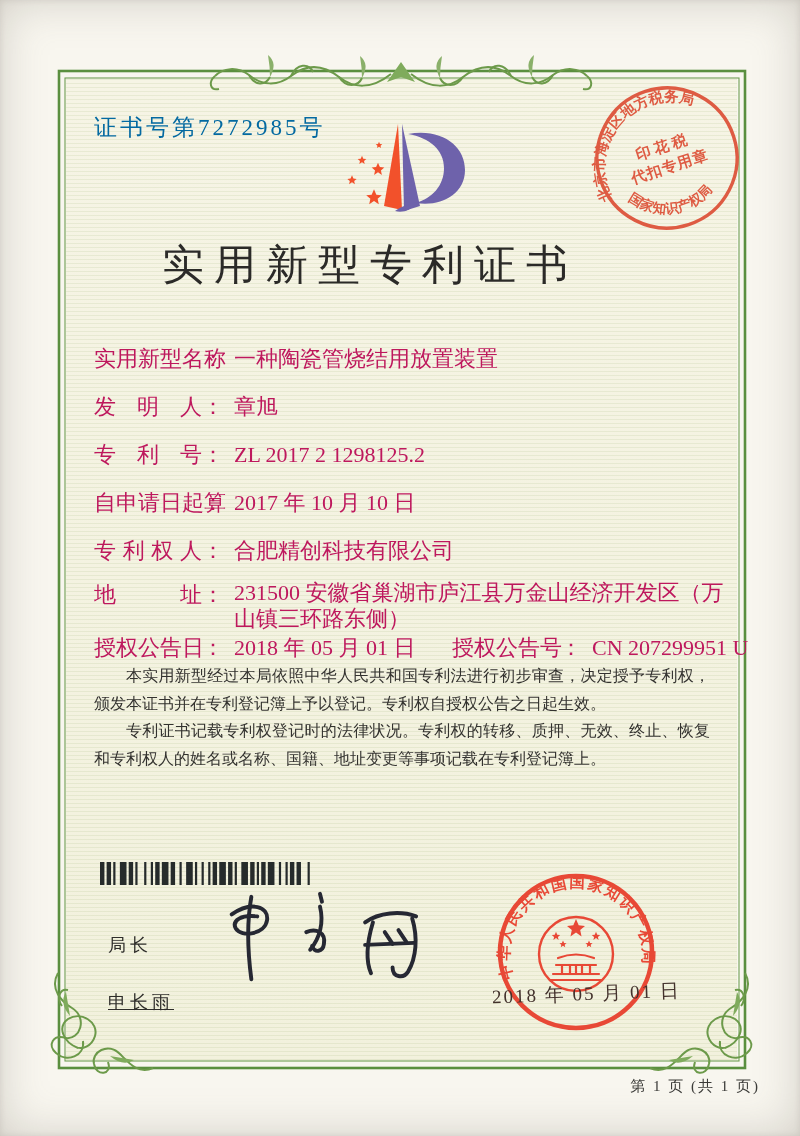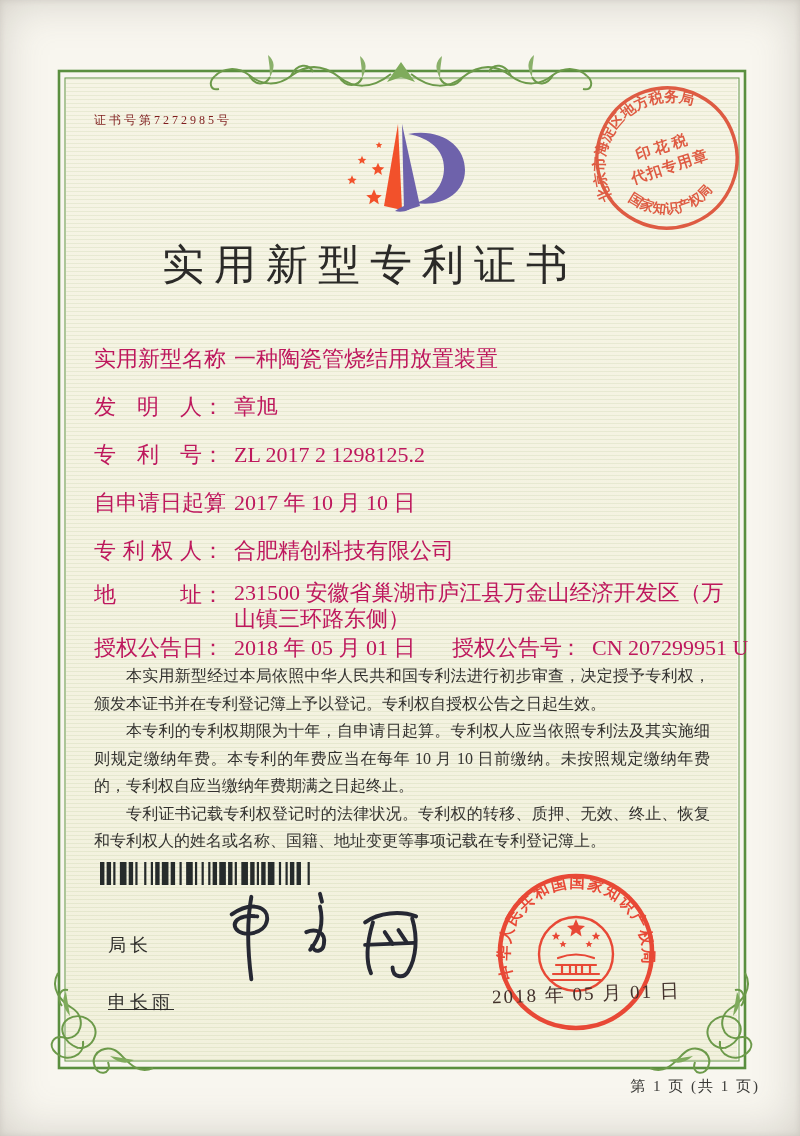--- a/index.html
+++ b/index.html
@@ -13,21 +13,21 @@
     box-shadow:inset 0 0 46px rgba(110,105,95,.28), inset 0 0 6px rgba(120,115,105,.18);
   }
   .inner-bg{
     position:absolute;left:66px;top:79px;width:671px;height:981px;
     background:
       repeating-linear-gradient(0deg, rgba(152,176,110,.15) 0 1px, rgba(0,0,0,0) 1px 4px),
       linear-gradient(#f6f4e5,#f2f1dd);
   }
   .frame-svg{position:absolute;left:0;top:0;}
   .abs{position:absolute;}
-  .cert-no{left:94px;top:112px;font-size:12px;letter-spacing:3px;color:#7f1d1d;}
+  .cert-no{left:94px;top:112px;font-size:23px;letter-spacing:3px;color:#0369a1;}
   .title{
     left:0;top:237px;width:740px;text-align:center;
     font-size:42px;font-weight:400;letter-spacing:10px;color:#2b2a28;
   }
   .row{left:94px;font-size:22px;color:#be185d;white-space:nowrap;}
   .lab{display:inline-block;width:108px;text-align:justify;text-align-last:justify;}
   .colon{margin:0 2px 0 0;}
   .val{margin-left:8px;}
   .val-wrap{
     display:inline-block;margin-left:8px;width:500px;white-space:normal;
@@ -162,21 +162,20 @@
 </div>
 <div class="abs row" style="top:633px;">
   <span class="lab">授权公告日</span><span class="colon">：</span><span class="val">2018 年 05 月 01 日</span>
 </div>
 <div class="abs row" style="left:452px;top:633px;">
   <span class="lab">授权公告号</span><span class="colon">：</span><span class="val">CN 207299951 U</span>
 </div>
 
 <div class="abs paras">
   <p>本实用新型经过本局依照中华人民共和国专利法进行初步审查，决定授予专利权，颁发本证书并在专利登记簿上予以登记。专利权自授权公告之日起生效。</p>
-  <p>本专利的专利权期限为十年，自申请日起算。专利权人应当依照专利法及其实施细则规定缴纳年费。本专利的年费应当在每年 10 月 10 日前缴纳。未按照规定缴纳年费的，专利权自应当缴纳年费期满之日起终止。</p>
   <p>专利证书记载专利权登记时的法律状况。专利权的转移、质押、无效、终止、恢复和专利权人的姓名或名称、国籍、地址变更等事项记载在专利登记簿上。</p>
 </div>
 
 <svg class="abs" style="left:100px;top:862px;" width="214" height="23">
     <rect x="0.00" y="0" width="4.42" height="23" fill="#262b2b"></rect>
     <rect x="6.63" y="0" width="4.42" height="23" fill="#262b2b"></rect>
     <rect x="13.25" y="0" width="2.21" height="23" fill="#262b2b"></rect>
     <rect x="19.88" y="0" width="6.63" height="23" fill="#262b2b"></rect>
     <rect x="28.71" y="0" width="4.42" height="23" fill="#262b2b"></rect>
     <rect x="35.33" y="0" width="2.21" height="23" fill="#262b2b"></rect>

